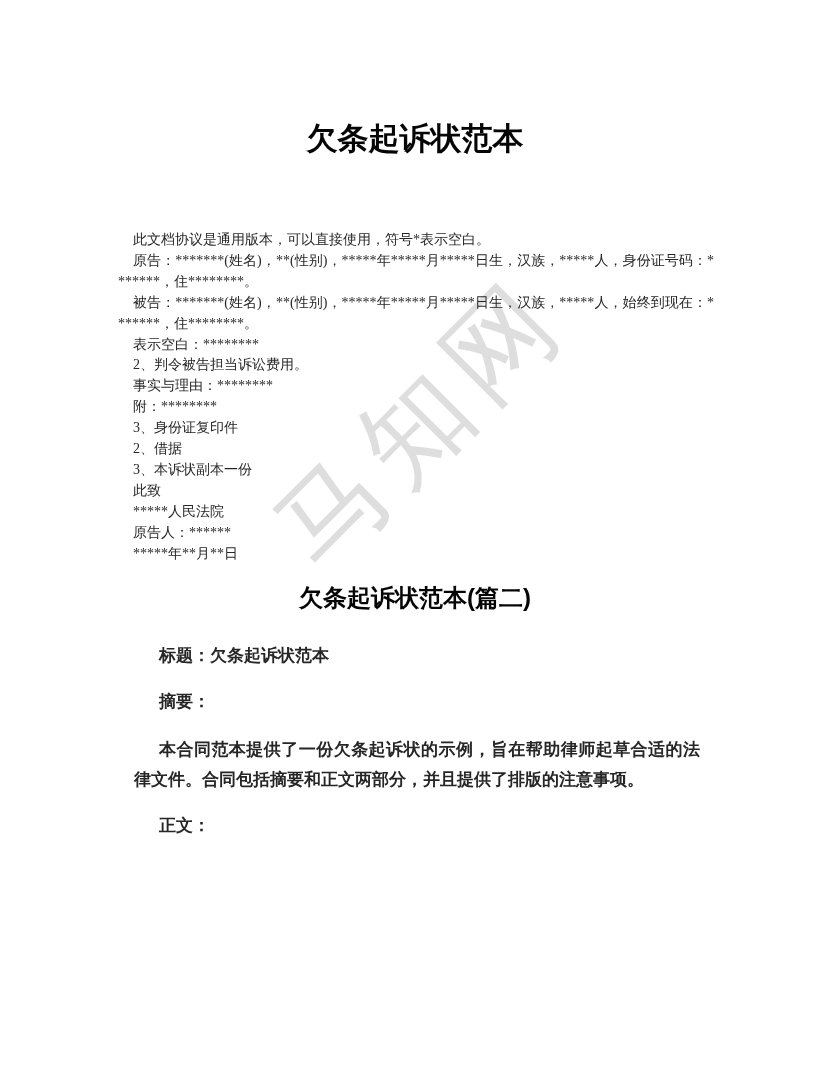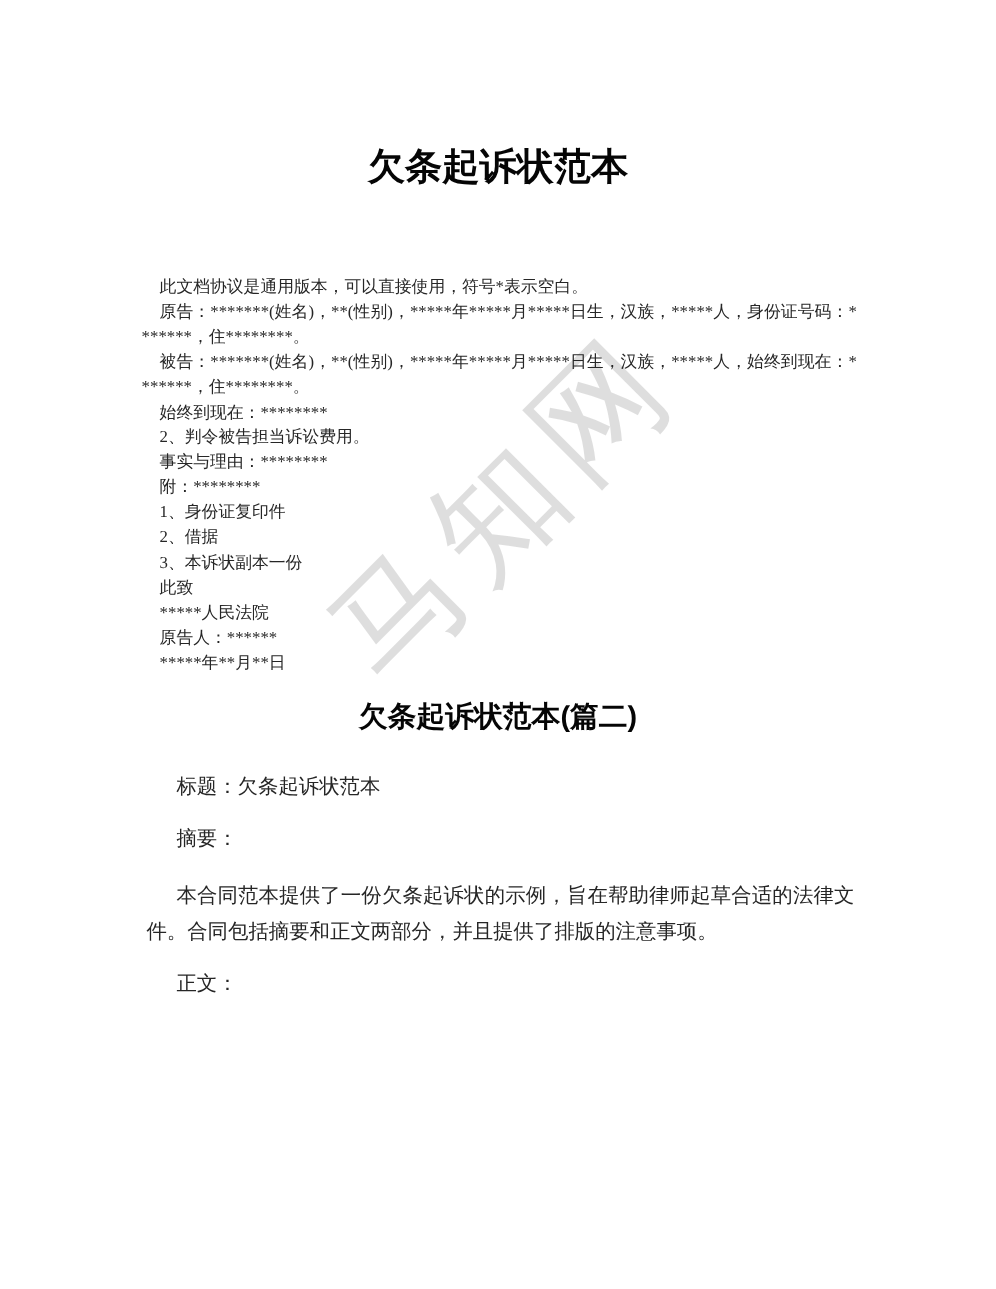--- a/index.html
+++ b/index.html
@@ -64,46 +64,46 @@
     text-indent:15px;
   }
   .body2{
     margin-left:118px;
     width:598px;
     font-size:17px;
     line-height:30px;
     text-align:justify;
     word-break:break-all;
   }
-  .body2 p{margin:4px;text-indent:25px;}
+  .body2 p{margin:16px;text-indent:25px;font-weight:bold;}
   .line-doc2-title{margin-top:23px !important;}
   .line-abstract-label{margin-top:13px !important;}
   .para-abstract{margin-top:18px !important;}
   .line-body-label{margin-top:13px !important;}
 </style>
 </head>
 <body>
 
 <div class="page">
 
   <div class="watermark">马知网</div>
 
   <div class="content">
 
     <h1 class="doc-title doc-title-1">欠条起诉状范本</h1>
 
     <div class="body1">
       <p>此文档协议是通用版本，可以直接使用，符号*表示空白。</p>
       <p>原告：*******(姓名)，**(性别)，*****年*****月*****日生，汉族，*****人，身份证号码：*******，住********。</p>
       <p>被告：*******(姓名)，**(性别)，*****年*****月*****日生，汉族，*****人，始终到现在：*******，住********。</p>
-      <p>始终到现在：********</p>
+      <p>表示空白：********</p>
       <p>2、判令被告担当诉讼费用。</p>
       <p>事实与理由：********</p>
       <p>附：********</p>
-      <p>1、身份证复印件</p>
+      <p>3、身份证复印件</p>
       <p>2、借据</p>
       <p>3、本诉状副本一份</p>
       <p>此致</p>
       <p>*****人民法院</p>
       <p>原告人：******</p>
       <p>*****年**月**日</p>
     </div>
 
     <h1 class="doc-title doc-title-2">欠条起诉状范本(篇二)</h1>
 

